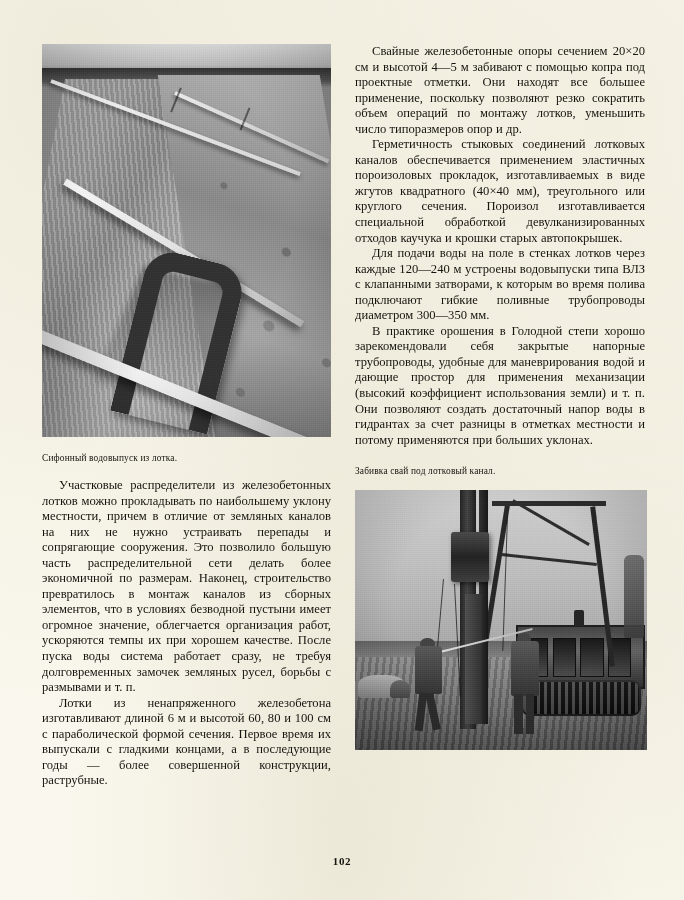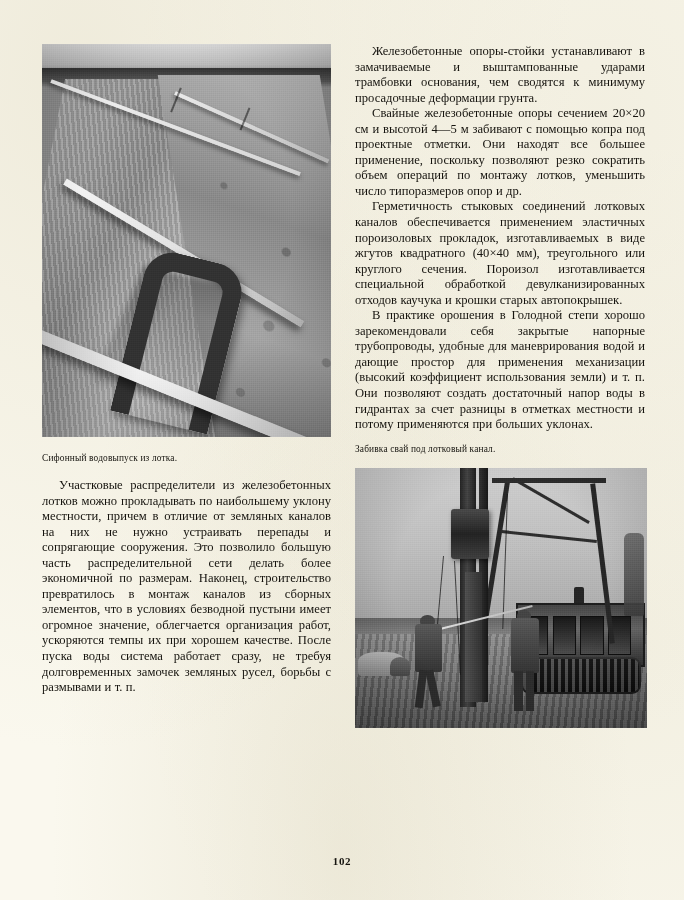--- a/index.html
+++ b/index.html
@@ -306,35 +306,36 @@
       <div class="siphon"></div>
       <div class="flume-near-wall"></div>
       <div class="grain"></div>
       <div class="vign"></div>
     </div>
 
     <p class="caption" style="margin-top:15px;">Сифонный водовыпуск из лотка.</p>
 
     <p class="body" style="margin-top:14px;">Участковые распределители из железобетонных лотков можно прокладывать по наибольшему уклону местности, причем в отличие от земляных каналов на них не нужно устраивать перепады и сопрягающие сооружения. Это позволило большую часть распределительной сети делать более экономичной по размерам. Наконец, строительство превратилось в монтаж каналов из сборных элементов, что в условиях безводной пустыни имеет огромное значение, облегчается организация работ, ускоряются темпы их при хорошем качестве. После пуска воды система работает сразу, не требуя долговременных замочек земляных русел, борьбы с размывами и т. п.</p>
 
+    <p class="body">Лотки из ненапряженного железобетона изготавливают длиной 6 м и высотой 60, 80 и 100 см с параболической формой сечения. Первое время их выпускали с гладкими концами, а в последующие годы — более совершенной конструкции, раструбные.</p>
 
   </div>
 
   <div class="col col-right">
 
-    <p class="body">Железобетонные опоры-стойки устанавливают в замачиваемые и выштампованные ударами трамбовки основания, чем сводятся к минимуму просадочные деформации грунта.</p>
 
     <p class="body">Свайные железобетонные опоры сечением 20×20 см и высотой 4—5 м забивают с помощью копра под проектные отметки. Они находят все большее применение, поскольку позволяют резко сократить объем операций по монтажу лотков, уменьшить число типоразмеров опор и др.</p>
 
     <p class="body">Герметичность стыковых соединений лотковых каналов обеспечивается применением эластичных пороизоловых прокладок, изготавливаемых в виде жгутов квадратного (40×40 мм), треугольного или круглого сечения. Пороизол изготавливается специальной обработкой девулканизированных отходов каучука и крошки старых автопокрышек.</p>
 
+    <p class="body">Для подачи воды на поле в стенках лотков через каждые 120—240 м устроены водовыпуски типа ВЛЗ с клапанными затворами, к которым во время полива подключают гибкие поливные трубопроводы диаметром 300—350 мм.</p>
 
     <p class="body">В практике орошения в Голодной степи хорошо зарекомендовали себя закрытые напорные трубопроводы, удобные для маневрирования водой и дающие простор для применения механизации (высокий коэффициент использования земли) и т. п. Они позволяют создать достаточный напор воды в гидрантах за счет разницы в отметках местности и потому применяются при больших уклонах.</p>
 
-    <p class="caption" style="margin-top:10px;">Забивка свай под лотковый канал.</p>
+    <p class="caption" style="margin-top:17px;">Забивка свай под лотковый канал.</p>
 
     <div class="photo" id="photo-piledriver" style="margin-top:13px;">
       <div class="pd-sky"></div>
       <div class="pd-horizon"></div>
       <div class="pd-ground"></div>
 
       <div class="pd-mound"></div>
       <div class="pd-mound2"></div>
 
       <div class="pd-crawler-body">

